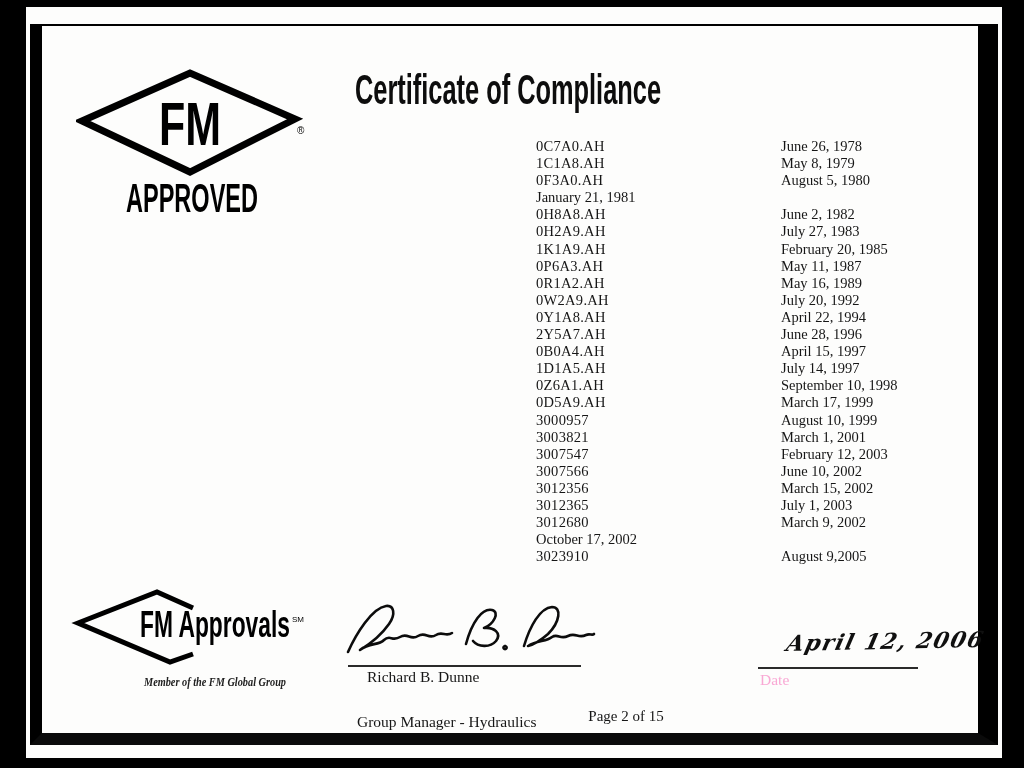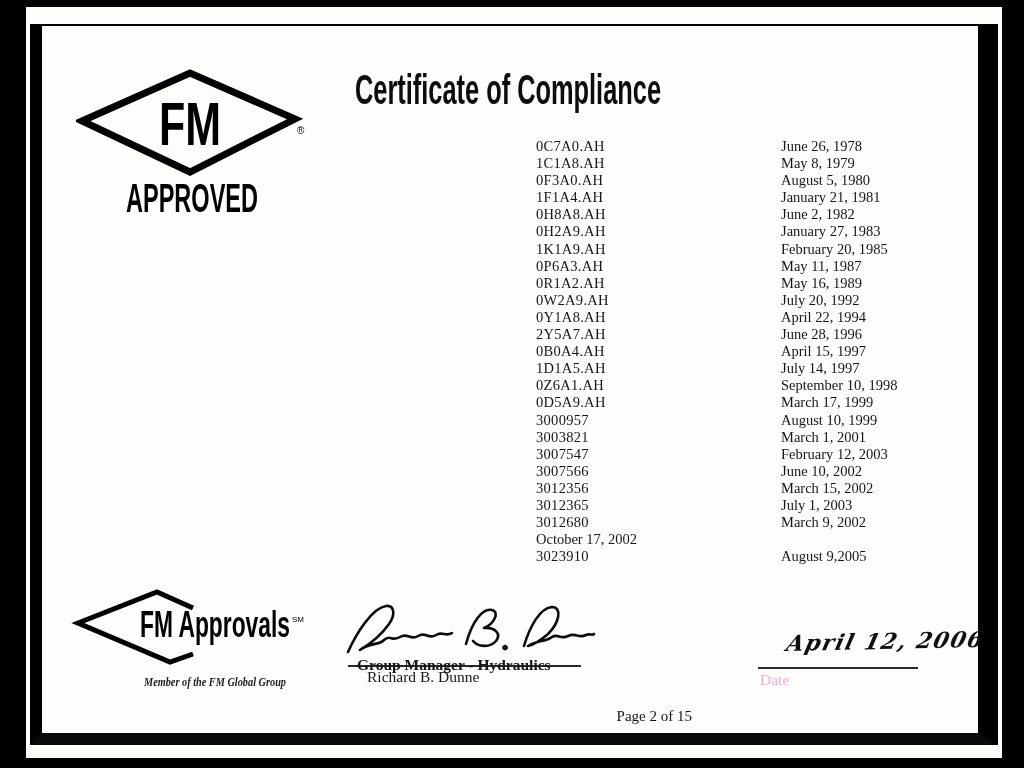--- a/index.html
+++ b/index.html
@@ -25,33 +25,33 @@
     position:absolute;left:536px;top:138px;width:400px;
     font-family:"Liberation Serif", serif;font-size:14.5px;line-height:17.1px;
     color:#161616;
   }
   .entry-row{display:flex;}
   .entry-id{width:245px;letter-spacing:0.3px;}
   .entry-date{flex:1;}
   
   .sig-line{position:absolute;left:348px;top:665px;width:233px;height:2px;background:#2a2a2a;}
   .sig-name{position:absolute;left:367px;top:668px;font-size:15.5px;color:#161616;}
-  .sig-title{position:absolute;left:357px;top:656px;font-size:15.5px;color:#161616;font-weight:bold;}
+  .sig-title{position:absolute;left:357px;top:713px;font-size:15.5px;color:#161616;}
   
   .hand-date{
     position:absolute;left:784px;top:630px;
     font-family:"DejaVu Serif", serif;font-style:italic;font-weight:bold;
     font-size:22px;letter-spacing:1.5px;color:#101010;
     transform:skewX(-14deg) rotate(-1.2deg);transform-origin:left bottom;
     white-space:nowrap;
   }
   .date-line{position:absolute;left:758px;top:667px;width:160px;height:2px;background:#2a2a2a;}
   .date-label{position:absolute;left:760px;top:671px;font-size:15.5px;color:#f9a8d4;}
   .page-number{
-    position:absolute;left:560px;top:708px;width:132px;text-align:right;
+    position:absolute;left:560px;top:708px;width:132px;text-align:center;
     font-size:15px;color:#161616;
   }
   svg text{font-family:"Liberation Sans", sans-serif;}
 </style>
 </head>
 <body>
 
 <div class="paper"></div>
 
 <div class="inner-border"></div>
@@ -78,32 +78,31 @@
       <span class="entry-id">1C1A8.AH</span>
       <span class="entry-date">May 8, 1979</span>
     </div>
 
     <div class="entry-row">
       <span class="entry-id">0F3A0.AH</span>
       <span class="entry-date">August 5, 1980</span>
     </div>
 
     <div class="entry-row">
-      <span class="entry-id">1F1A4.AH</span>
       <span class="entry-date">January 21, 1981</span>
     </div>
 
     <div class="entry-row">
       <span class="entry-id">0H8A8.AH</span>
       <span class="entry-date">June 2, 1982</span>
     </div>
 
     <div class="entry-row">
       <span class="entry-id">0H2A9.AH</span>
-      <span class="entry-date">January 27, 1983</span>
+      <span class="entry-date">July 27, 1983</span>
     </div>
 
 
     <div class="entry-row">
       <span class="entry-id">1K1A9.AH</span>
       <span class="entry-date">February 20, 1985</span>
     </div>
 
     <div class="entry-row">
       <span class="entry-id">0P6A3.AH</span>

